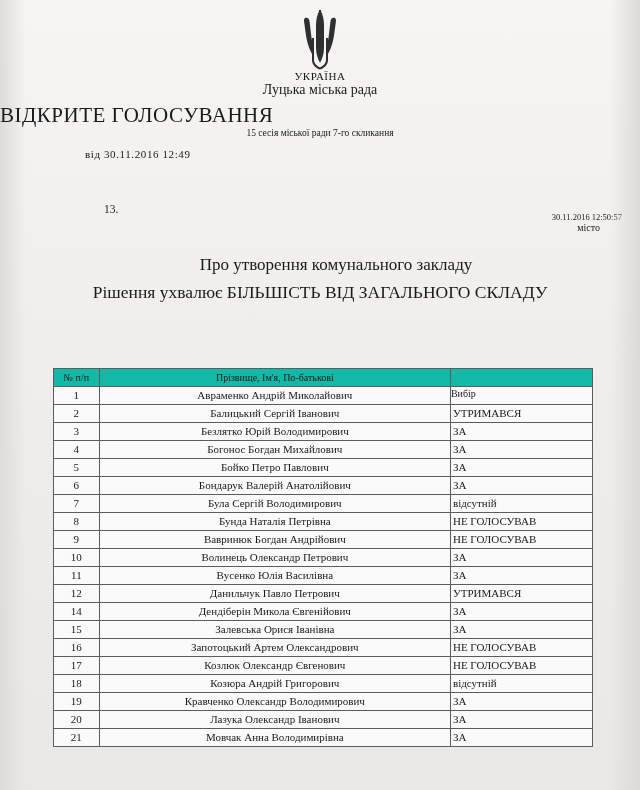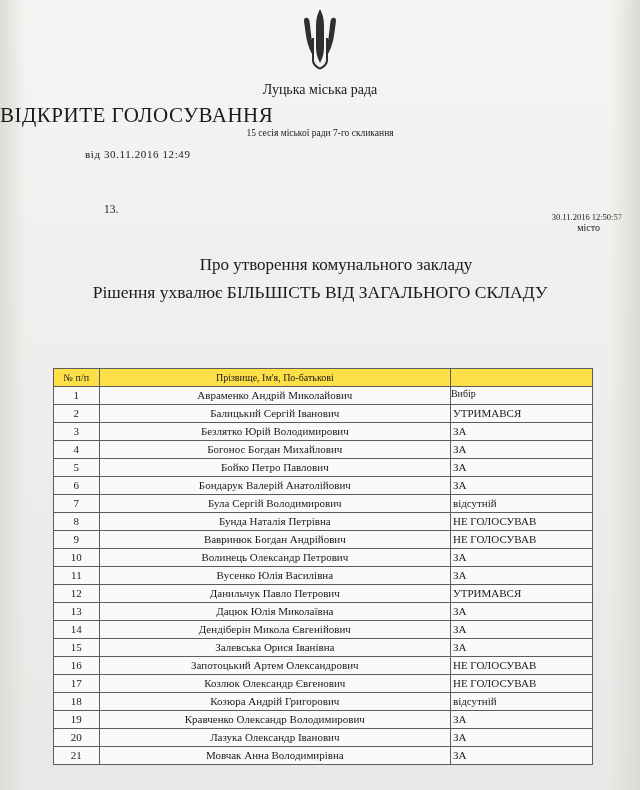--- a/index.html
+++ b/index.html
@@ -145,21 +145,21 @@
   }
   table.votes th, table.votes td {
     border: 1px solid #5c5c5c;
     padding: 0 2px;
     height: 17px;
     line-height: 17px;
   }
   table.votes th {
     font-weight: normal;
     font-size: 10px;
-    background: #fde047;
+    background: #14b8a6;
   }
   .col-num { width: 42px; text-align: center; }
   .col-name { width: 358px; text-align: center; }
   .col-vote { width: 140px; text-align: center; }
   .hdr-num { font-size: 9.5px; }
   .hdr-name { font-size: 10px; }
   .hdr-vote { font-size: 10px; }
   
   thead tr.hdr-row th.col-vote {
     vertical-align: bottom;
@@ -189,20 +189,21 @@
       <g fill="#2f2f2f">
         <path d="M21 2 L23 2 L23 18 L21 18 Z"></path>
         <path d="M22 2 C25 6 26 12 26 18 L26 40 C26 46 24 51 22 55 C20 51 18 46 18 40 L18 18 C18 12 19 6 22 2 Z"></path>
         <path d="M7 10 C9 9 11 10 11.5 13 L13 26 C13.6 31 14.6 36 16 40 L16 49 C12.4 44 9.6 37 8.2 29 L6.4 16 C6 13 5.6 11 7 10 Z"></path>
         <path d="M37 10 C35 9 33 10 32.5 13 L31 26 C30.4 31 29.4 36 28 40 L28 49 C31.6 44 34.4 37 35.8 29 L37.6 16 C38 13 38.4 11 37 10 Z"></path>
         <path d="M14 30 L16 30 L16 52 C16 55 18.6 58 22 59.5 C25.4 58 28 55 28 52 L28 30 L30 30 L30 52 C30 56.5 26.6 60 22 61.6 C17.4 60 14 56.5 14 52 Z"></path>
       </g>
     </svg>
   </div>
 
+  <div class="country blur">УКРАЇНА</div>
   <div class="city-council blur">Луцька міська рада</div>
   <div class="doc-title blur">ВІДКРИТЕ ГОЛОСУВАННЯ</div>
   <div class="session-line blur">15 сесія міської ради 7-го скликання</div>
   <div class="date-line blur">від  30.11.2016 12:49</div>
   <div class="place-label blur">місто</div>
   <div class="timestamp blur">30.11.2016 12:50:57</div>
 
   <div class="item-number blur">13.</div>
 
   <div class="subject blur">Про утворення комунального закладу</div>
@@ -274,25 +275,20 @@
             <td class="col-num blur">11</td>
             <td class="col-name name blur">Вусенко Юлія Василівна</td>
             <td class="col-vote vote blur">ЗА</td>
           </tr>
           <tr>
             <td class="col-num blur">12</td>
             <td class="col-name name blur">Данильчук Павло Петрович</td>
             <td class="col-vote vote blur">УТРИМАВСЯ</td>
           </tr>
           <tr>
-            <td class="col-num blur">13</td>
-            <td class="col-name name blur">Дацюк Юлія Миколаївна</td>
-            <td class="col-vote vote blur">ЗА</td>
-          </tr>
-          <tr>
             <td class="col-num blur">14</td>
             <td class="col-name name blur">Дендіберін Микола Євгенійович</td>
             <td class="col-vote vote blur">ЗА</td>
           </tr>
           <tr>
             <td class="col-num blur">15</td>
             <td class="col-name name blur">Залевська Орися Іванівна</td>
             <td class="col-vote vote blur">ЗА</td>
           </tr>
           <tr>

